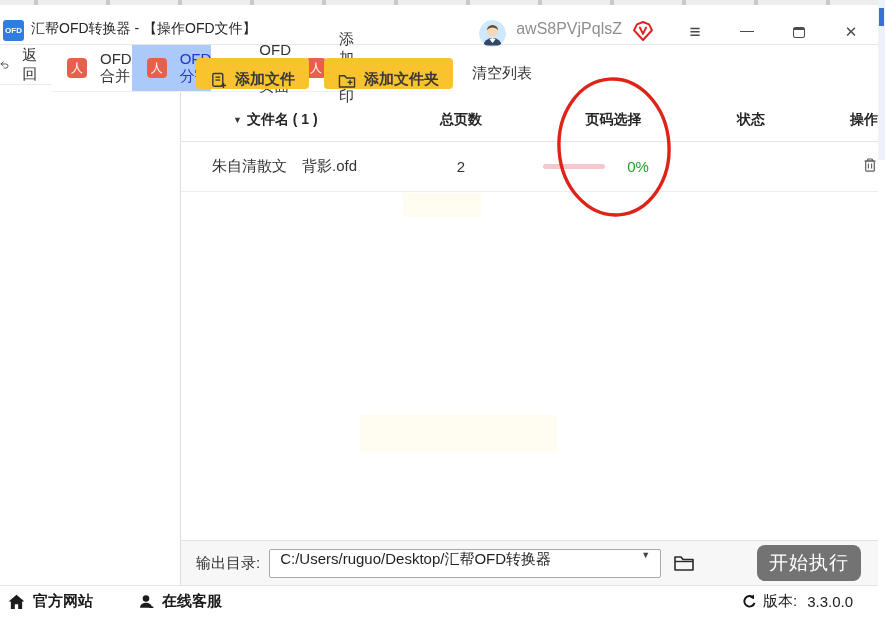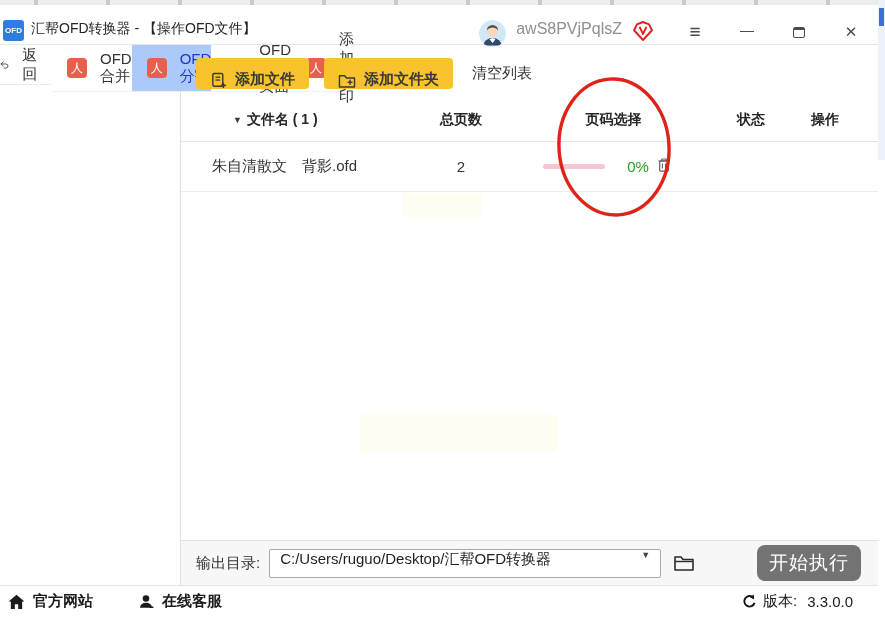--- a/index.html
+++ b/index.html
@@ -65,21 +65,21 @@
 
   
   .thead{ display:flex; align-items:center; height:44px; border-bottom:1px solid #e4e4e4; font-size:14px; font-weight:600; color:#262626; flex:0 0 44px; }
   .trow{ display:flex; align-items:center; height:50px; border-bottom:1px solid #ededed; font-size:15px; color:#333; flex:0 0 50px; }
   .col-name{ width:205px; text-align:left; padding-left:31px; white-space:nowrap; }
   .thead .col-name{ padding-left:52px; display:flex; align-items:center; gap:5px; }
   .caret{ font-size:9px; color:#3a3a3a; }
   .col-pages{ width:150px; text-align:center; }
   .col-sel{ width:155px; text-align:center; }
   .col-status{ width:120px; text-align:center; }
-  .col-action{ flex:1; text-align:left; }
+  .col-action{ flex:1; text-align:right; }
   .status-cell{ display:flex; align-items:center; justify-content:center; gap:22px; }
   .pbar{ width:62px; height:5px; border-radius:3px; background:#f7c7cf; }
   .pct{ color:#21a421; font-size:15px; }
   .trash-btn{ display:inline-flex; align-items:center; justify-content:center; cursor:default; background:none; border:none; padding:0; }
 
   .spacer{ flex:1; }
 
   
   .wm{ position:absolute; background:#fffceb; opacity:.7; pointer-events:none; }
   .wm1{ left:222px; top:148px; width:78px; height:24px; }

